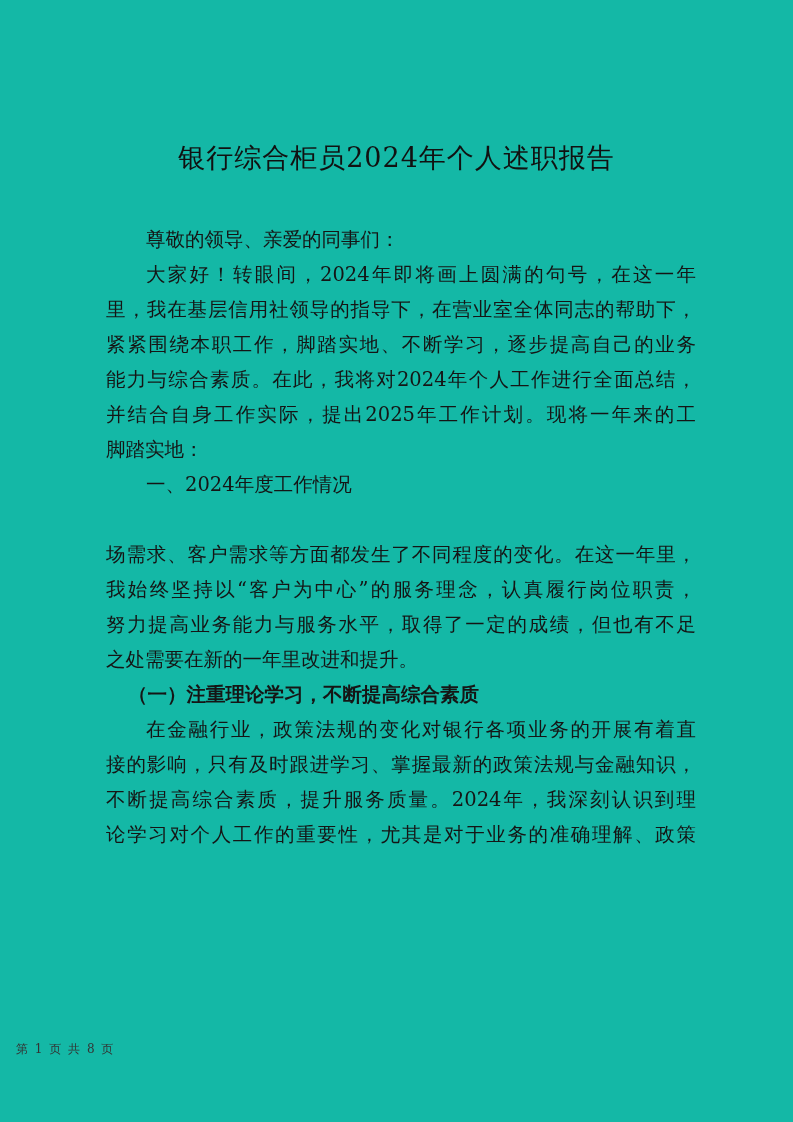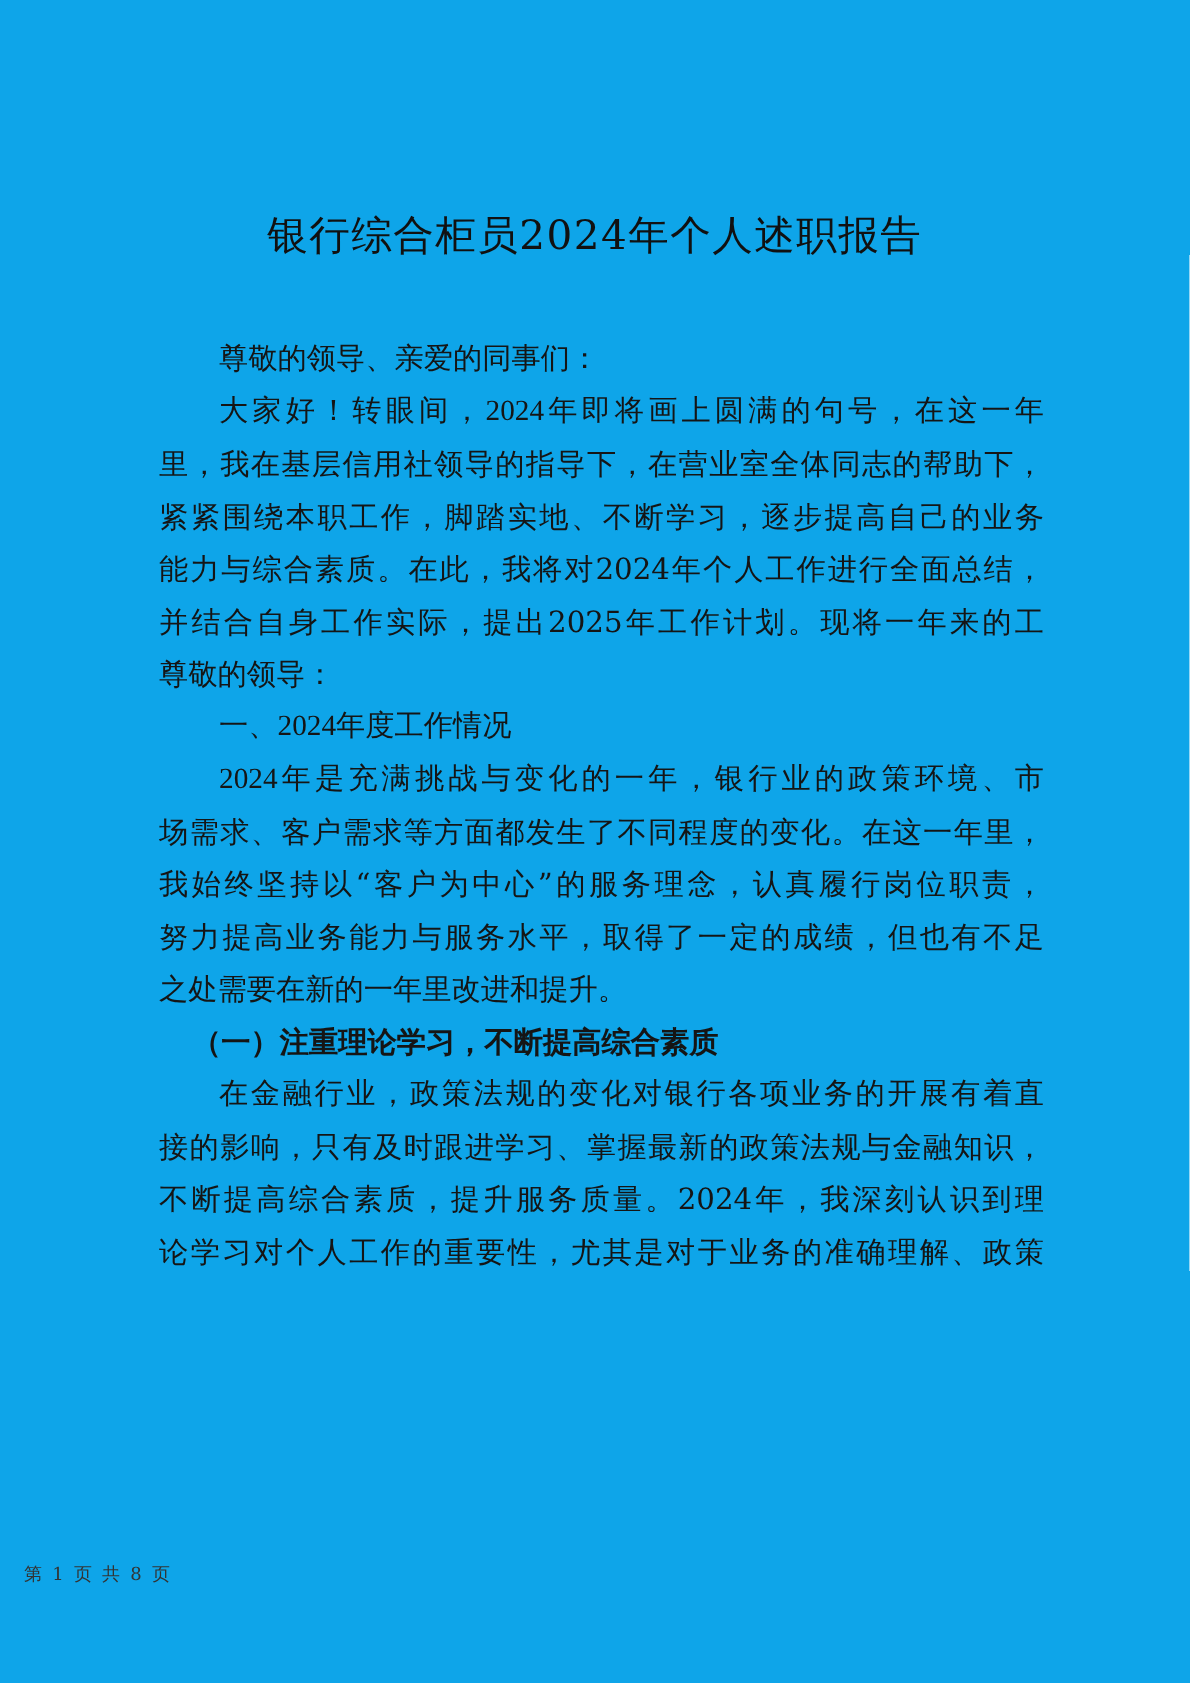--- a/index.html
+++ b/index.html
@@ -1,47 +1,46 @@
 <!DOCTYPE html>
 <html><head>
   <meta charset="utf-8">
   <style>
     html, body { margin: 0; padding: 0; background: #ffffff; }
     body { width: 793px; height: 1122px; position: relative; overflow: hidden;
            font-family: "DejaVu Serif", "Liberation Serif", serif; color: #111; }
-    .page { position: absolute; left: 0; top: 0; width: 793px; height: 1122px; background: #0ea5e9; }
+    .page { position: absolute; left: 0; top: 0; width: 793px; height: 1122px; background: #14b8a6; }
     .title { position: absolute; left: 0; width: 793px; top: 138px; text-align: center;
              font-size: 27px; letter-spacing: 1px; line-height: 40px; color: #111; }
     .line { position: absolute; left: 106px; width: 590px; font-size: 19.5px; line-height: 30px;
             white-space: nowrap; text-align: justify; text-align-last: justify; color: #151515; }
-    .line.indent { left: 146px; width: 550px; font-family: Liberation Serif, serif; }
+    .line.indent { left: 146px; width: 550px; }
     .line.last { text-align-last: left; }
     .line.heading { text-align-last: left; }
     .line.bold { font-weight: bold; }
     .footer { position: absolute; left: 0; width: 793px; top: 1040px; text-align: left;
               font-size: 12px; color: #333; word-spacing: 3px; line-height: 18px; margin-left: 16px; }
   </style>
 </head>
 <body>
 
 <div class="page">
   <div class="title">银行综合柜员2024年个人述职报告</div>
 
   <div class="line indent heading" style="top:225px">尊敬的领导、亲爱的同事们：</div>
 
   <div class="line indent" style="top:260px">大家好！转眼间，2024年即将画上圆满的句号，在这一年</div>
   <div class="line" style="top:295px">里，我在基层信用社领导的指导下，在营业室全体同志的帮助下，</div>
   <div class="line" style="top:330px">紧紧围绕本职工作，脚踏实地、不断学习，逐步提高自己的业务</div>
   <div class="line" style="top:365px">能力与综合素质。在此，我将对2024年个人工作进行全面总结，</div>
   <div class="line" style="top:400px">并结合自身工作实际，提出2025年工作计划。现将一年来的工</div>
-  <div class="line last" style="top:435px">尊敬的领导：</div>
+  <div class="line last" style="top:435px">脚踏实地：</div>
 
   <div class="line indent heading" style="top:470px">一、2024年度工作情况</div>
 
-  <div class="line indent" style="top:505px">2024年是充满挑战与变化的一年，银行业的政策环境、市</div>
   <div class="line" style="top:575px">我始终坚持以“客户为中心”的服务理念，认真履行岗位职责，</div>
   <div class="line" style="top:540px">场需求、客户需求等方面都发生了不同程度的变化。在这一年里，</div>
   <div class="line" style="top:610px">努力提高业务能力与服务水平，取得了一定的成绩，但也有不足</div>
   <div class="line last" style="top:645px">之处需要在新的一年里改进和提升。</div>
 
   <div class="line heading bold" style="top:680px; left:128px; width:570px;">（一）注重理论学习，不断提高综合素质</div>
 
   <div class="line indent" style="top:715px">在金融行业，政策法规的变化对银行各项业务的开展有着直</div>
   <div class="line" style="top:750px">接的影响，只有及时跟进学习、掌握最新的政策法规与金融知识，</div>
   <div class="line" style="top:785px">不断提高综合素质，提升服务质量。2024年，我深刻认识到理</div>

